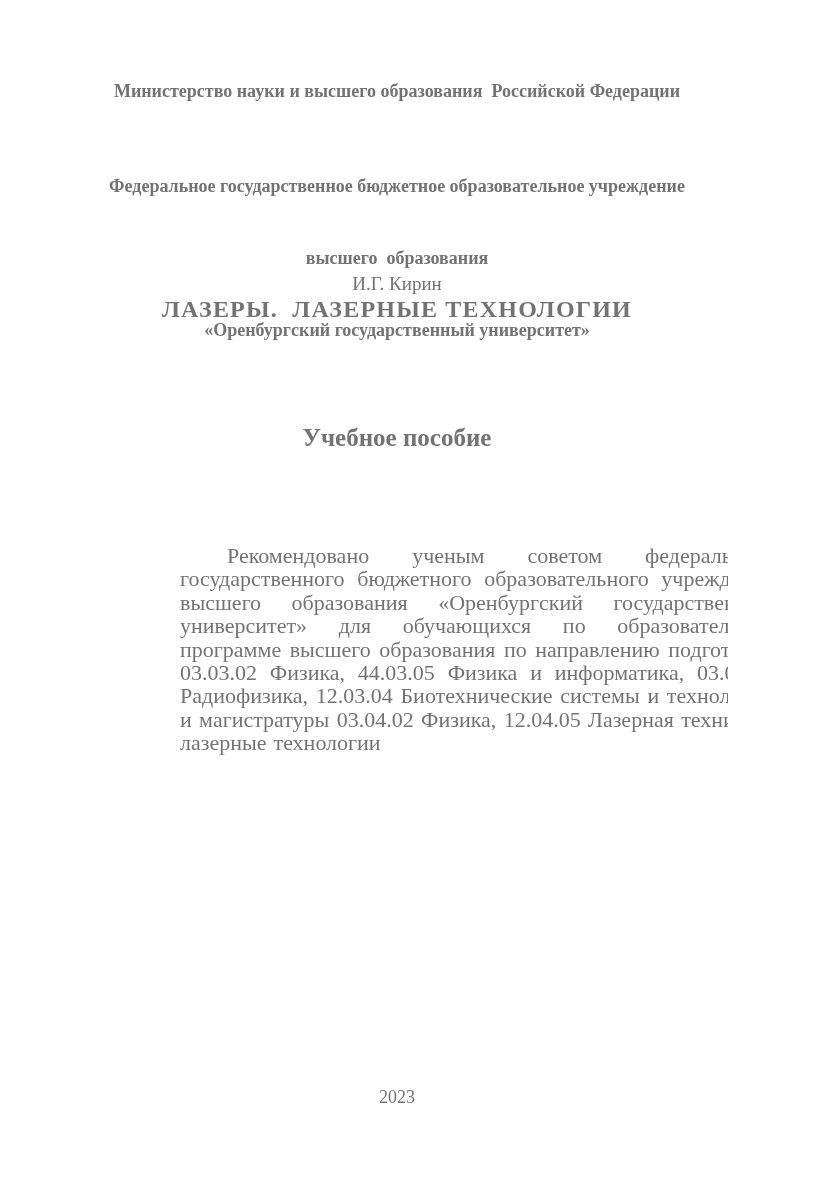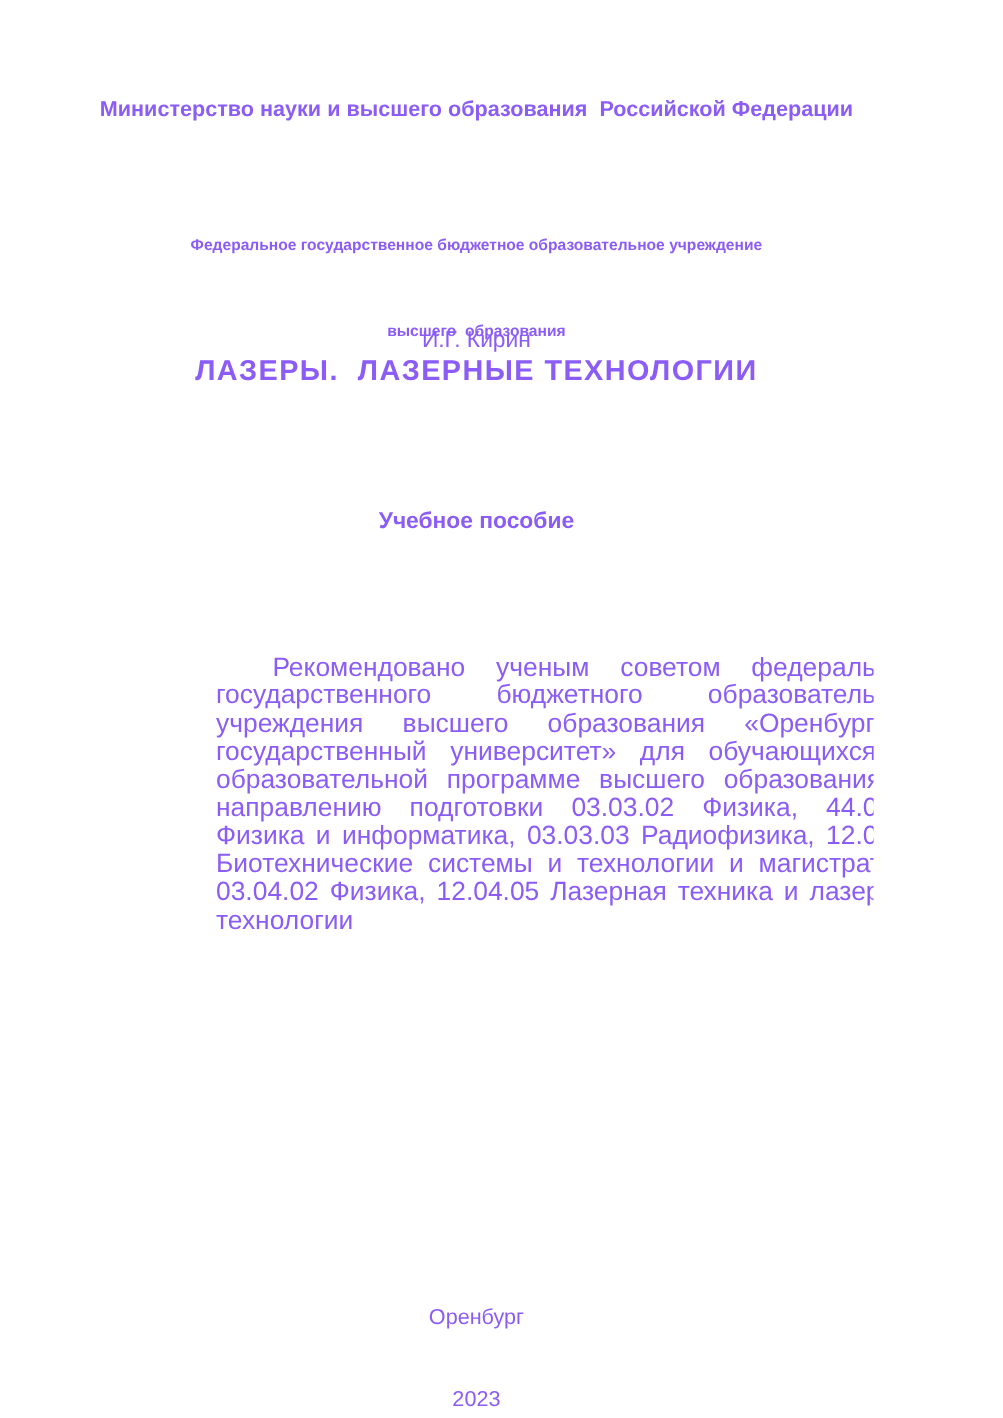--- a/index.html
+++ b/index.html
@@ -5,59 +5,59 @@
   html, body {
     margin: 0;
     padding: 0;
     background: #ffffff;
   }
   .page {
     position: relative;
     width: 728px;
     height: 1182px;
     background: #ffffff;
-    color: #8b5cf6;
-    font-family: Liberation Sans, sans-serif;
+    color: #737373;
+    font-family: Liberation Serif, serif;
     overflow: hidden;
   }
   
   .centered {
     position: absolute;
     left: 66px;
     right: 0;
     text-align: center;
     white-space: pre-wrap; 
   }
   .ministry-line {
     top: 80px;
     font-size: 18px;
     font-weight: bold;
     line-height: 22px;
   }
   .institution-block {
-    top: 144px;
-    font-size: 13px;
+    top: 126px;
+    font-size: 18px;
     font-weight: bold;
     line-height: 24px;
   }
   .author-line {
     top: 237px;
     font-size: 19px;
     font-weight: normal;
     margin-top: 36px;
   }
   .book-title {
     top: 296px;
     font-size: 24px;
     font-weight: bold;
     letter-spacing: 1.2px;
   }
   .subtitle-line {
     top: 424px;
-    font-size: 19px;
+    font-size: 25px;
     font-weight: bold;
   }
   .recommendation {
     position: absolute;
     top: 544px;
     left: 180px;
     width: 594px;
     font-size: 22px;
     line-height: 23.4px;
     text-align: justify;
@@ -73,28 +73,28 @@
 </head>
 <body>
 
 <div class="page">
 
   <div class="centered ministry-line">Министерство науки и высшего образования  Российской Федерации</div>
 
   <div class="centered institution-block">
     <div>Федеральное государственное бюджетное образовательное учреждение</div>
     <div>высшего  образования</div>
+    <div>«Оренбургский государственный университет»</div>
   </div>
 
   <div class="centered author-line">И.Г. Кирин</div>
 
   <div class="centered book-title">ЛАЗЕРЫ.  ЛАЗЕРНЫЕ ТЕХНОЛОГИИ</div>
 
   <div class="centered subtitle-line">Учебное пособие</div>
 
   <div class="recommendation">Рекомендовано ученым советом федерального государственного бюджетного образовательного учреждения высшего образования «Оренбургский государственный университет» для обучающихся по образовательной программе высшего образования по направлению подготовки 03.03.02 Физика, 44.03.05 Физика и информатика, 03.03.03 Радиофизика, 12.03.04 Биотехнические системы и технологии и магистратуры 03.04.02 Физика, 12.04.05 Лазерная техника и лазерные технологии</div>
 
   <div class="centered imprint-block">
-    <div>Оренбург</div>
     <div>2023</div>
   </div>
 
 </div>
 
 </body></html>

